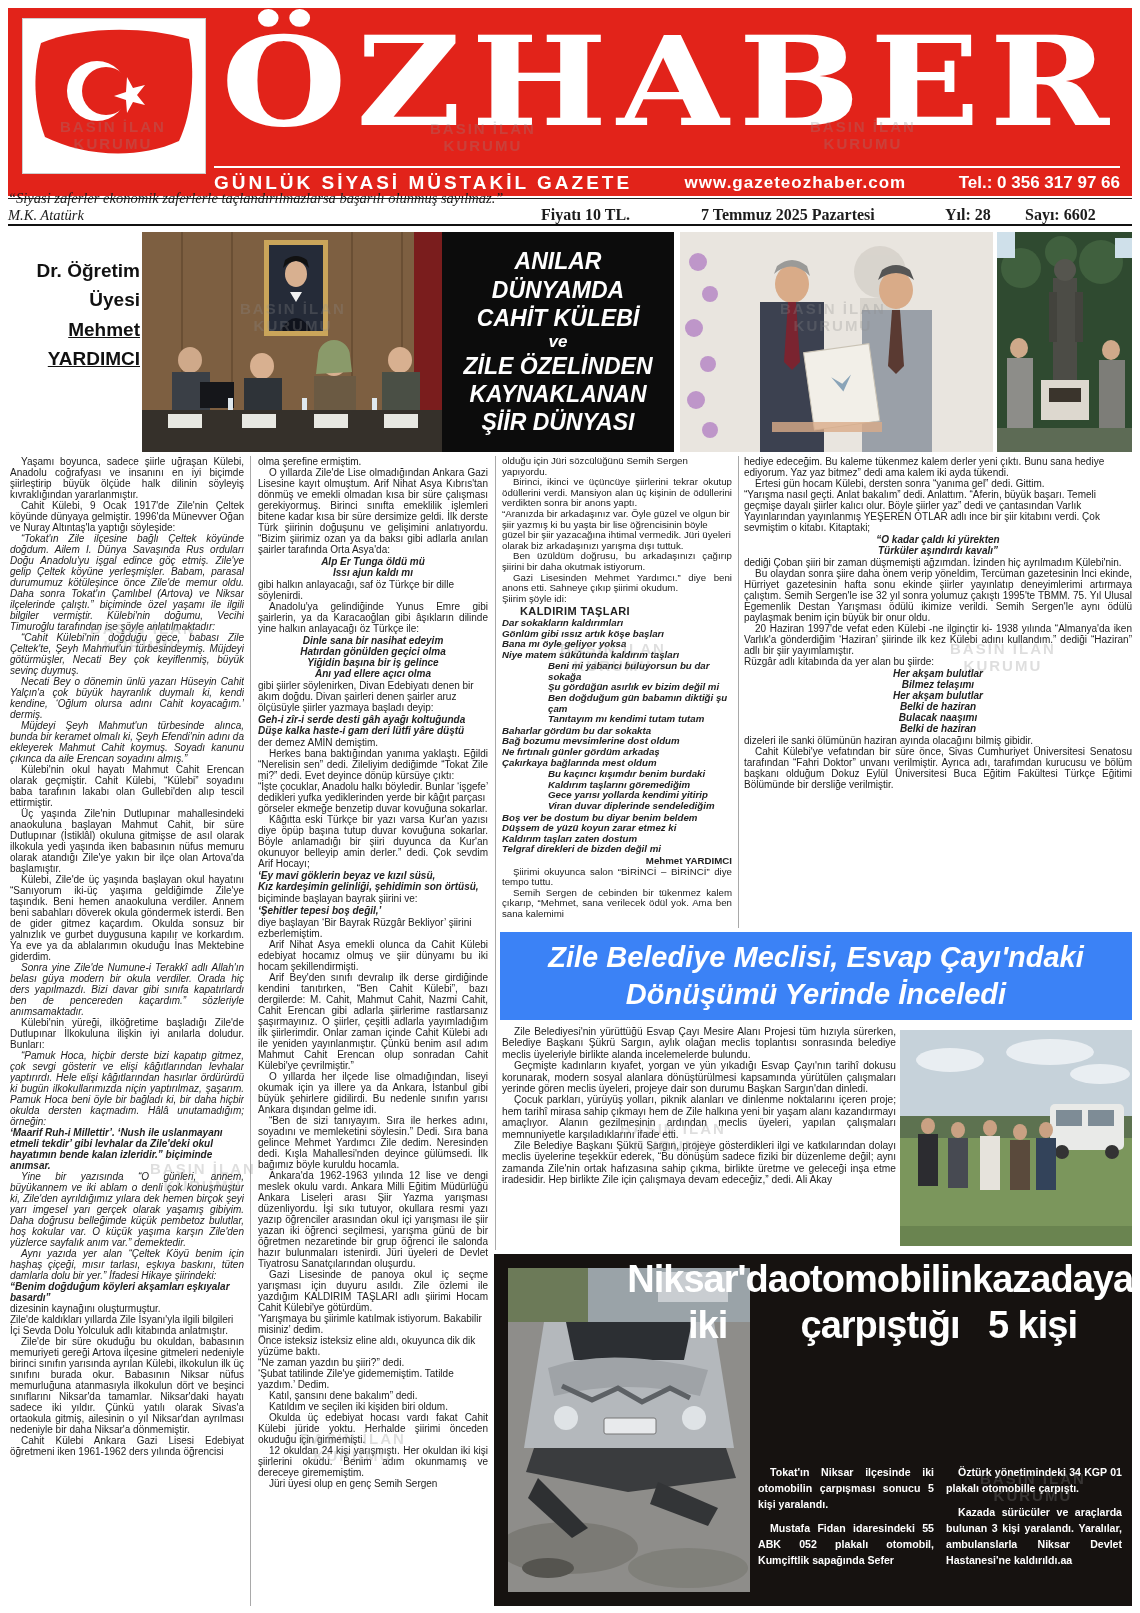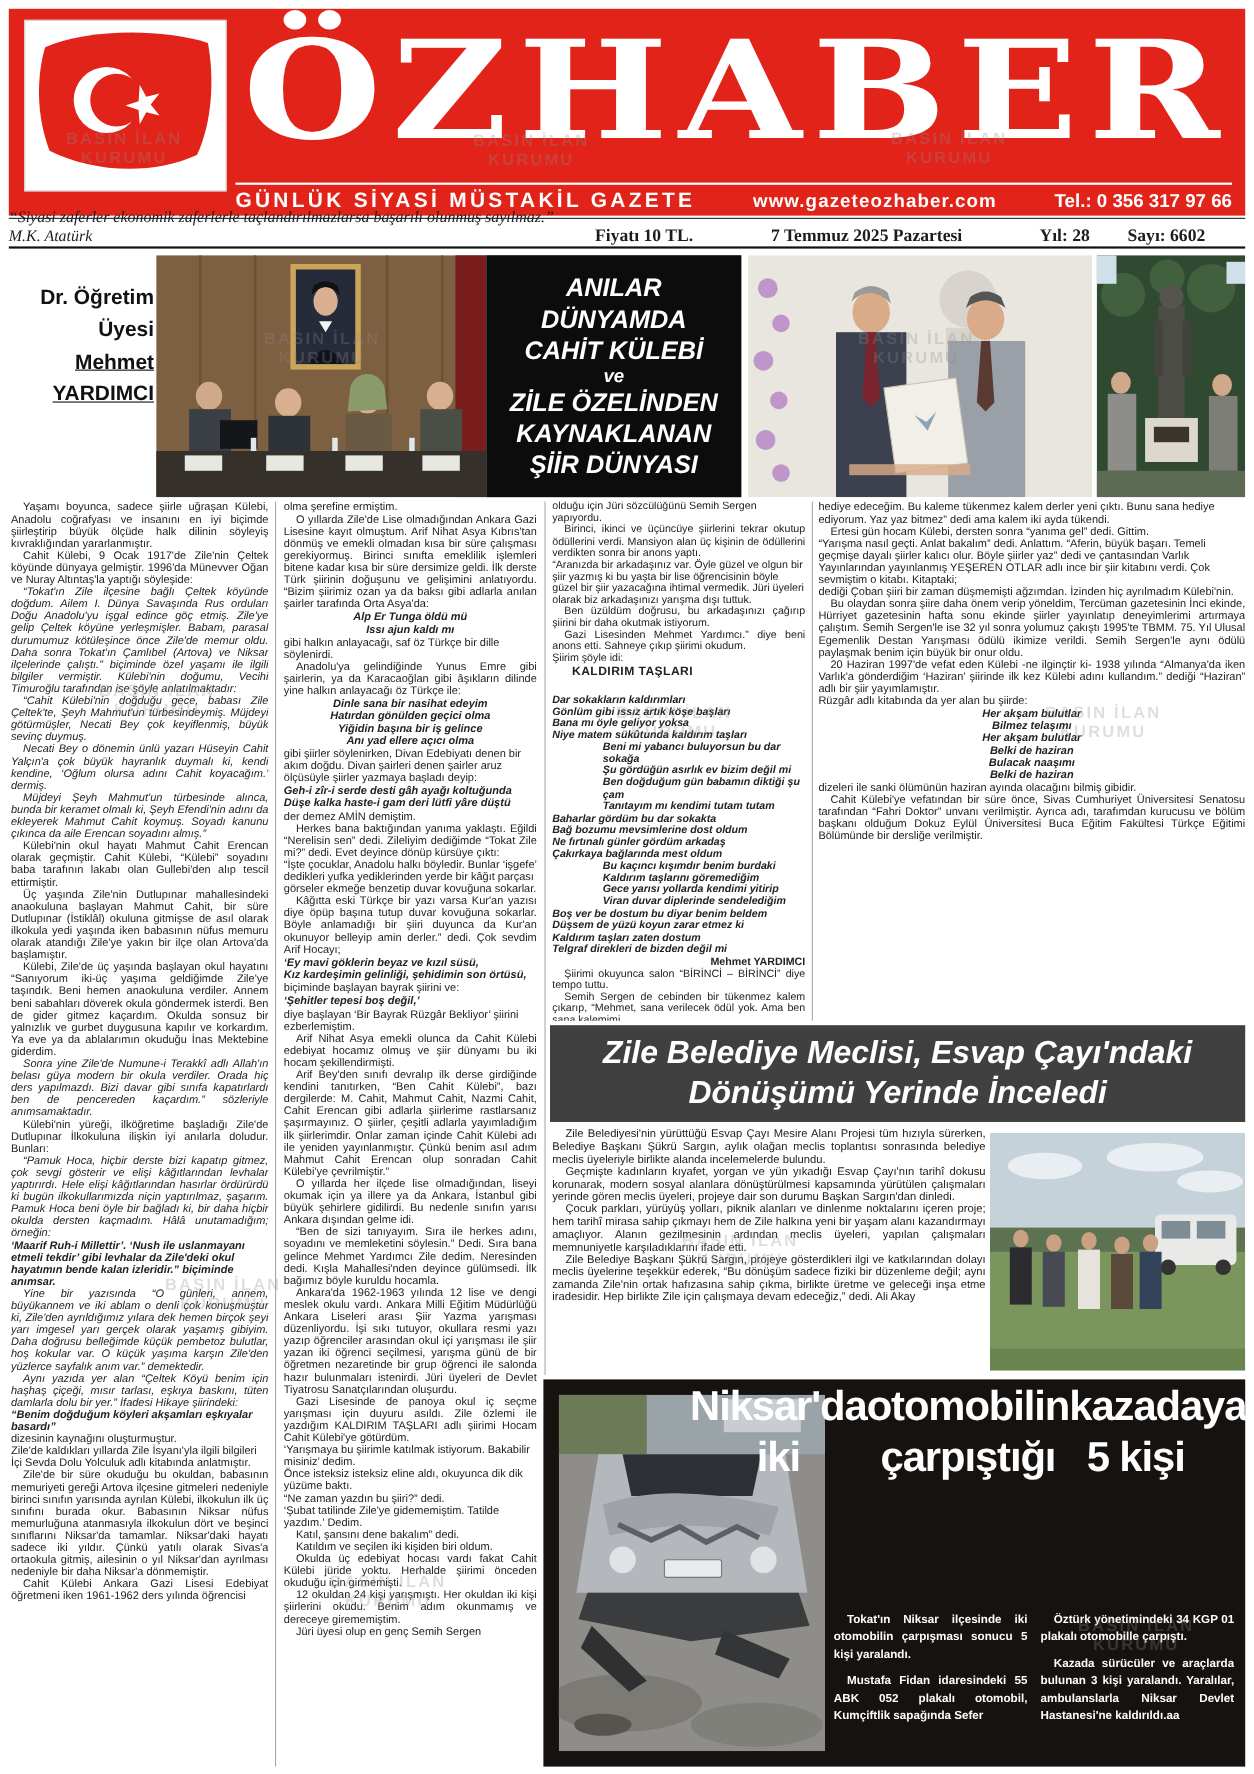--- a/index.html
+++ b/index.html
@@ -36,32 +36,32 @@
   .anilar .small{font-size:17px;}
   
   .bodycol{position:absolute;overflow:hidden;font-size:10px;line-height:11px;color:#222;}
   .bodycol p{margin:0;text-align:justify;text-indent:11px;}
   .bodycol .i{font-style:italic;}
   .bodycol .bi{font-style:italic;font-weight:bold;}
   .bodycol .fl{text-indent:0;text-align:left;}
   .bodycol .pc{white-space:pre-line;text-align:center;font-weight:bold;font-style:italic;text-indent:0;margin:1px 0;}
   .bodycol .pv{white-space:pre-line;font-weight:bold;font-style:italic;text-indent:0;text-align:left;margin:1px 0;}
   .bodycol .pvi{white-space:pre-line;font-weight:bold;font-style:italic;text-indent:0;text-align:left;padding-left:46px;margin:1px 0;}
-  .bodycol .ph{font-weight:bold;text-align:left;text-indent:18px;font-size:11px;letter-spacing:.4px;margin:2px 0 15px;}
+  .bodycol .ph{font-weight:bold;text-align:left;text-indent:18px;font-size:11px;letter-spacing:.4px;margin:2px 0 1px;}
   .bodycol .sign{text-align:right;font-weight:bold;text-indent:0;}
   .col1{left:10px;top:456px;width:234px;height:1150px;}
   .col2{left:258px;top:456px;width:230px;height:1150px;}
   .col3{left:502px;top:456px;width:230px;height:472px;line-height:10.6px;font-size:9.7px;}
   .col4{left:744px;top:456px;width:388px;height:472px;}
   .vsep{position:absolute;width:1px;background:#a9a9a9;}
   .sep1{left:250px;top:456px;height:1150px;}
   .sep2{left:495px;top:456px;height:794px;}
   .sep3{left:738px;top:456px;height:472px;}
   
-  .zile-head{position:absolute;left:500px;top:932px;width:632px;height:88px;background:#404040;color:#fff;
+  .zile-head{position:absolute;left:500px;top:932px;width:632px;height:88px;background:#3b82f6;color:#fff;
         display:flex;flex-direction:column;justify-content:center;text-align:center;
         font-weight:bold;font-style:italic;font-size:29px;line-height:1.28;}
   .zile-body{position:absolute;left:502px;top:1026px;width:394px;height:224px;overflow:hidden;
         font-size:10.2px;line-height:11.4px;}
   .zile-body p{margin:0;text-align:justify;text-indent:12px;}
   
   .niksar{position:absolute;left:494px;top:1254px;width:638px;height:352px;background:#161210;}
   .nik-head{position:absolute;left:258px;top:2px;width:374px;height:204px;color:#fff;text-align:center;
         font-weight:bold;font-size:38px;line-height:1.22;letter-spacing:-1px;
         display:flex;flex-direction:row;justify-content:center;}
@@ -303,20 +303,22 @@
 Kaldırım taşları zaten dostum
 Telgraf direkleri de bizden değil mi</p>
       <p class="sign">Mehmet YARDIMCI</p>
       <p>Şiirimi okuyunca salon “BİRİNCİ – BİRİNCİ” diye tempo tuttu.</p>
       <p>Semih Sergen de cebinden bir tükenmez kalem çıkarıp, “Mehmet, sana verilecek ödül yok. Ama ben sana kalemimi</p>
     </div>
   <div class="bodycol col4">
       <p class="fl">hediye edeceğim. Bu kaleme tükenmez kalem derler yeni çıktı. Bunu sana hediye ediyorum. Yaz yaz bitmez” dedi ama kalem iki ayda tükendi.</p>
       <p>Ertesi gün hocam Külebi, dersten sonra “yanıma gel” dedi. Gittim.</p>
       <p class="fl">“Yarışma nasıl geçti. Anlat bakalım” dedi. Anlattım. “Aferin, büyük başarı. Temeli geçmişe dayalı şiirler kalıcı olur. Böyle şiirler yaz” dedi ve çantasından Varlık Yayınlarından yayınlanmış YEŞEREN OTLAR adlı ince bir şiir kitabını verdi. Çok sevmiştim o kitabı. Kitaptaki;</p>
+      <p class="pc">“O kadar çaldı ki yürekten
+Türküler aşındırdı kavalı”</p>
       <p class="fl">dediği Çoban şiiri bir zaman düşmemişti ağzımdan. İzinden hiç ayrılmadım Külebi'nin.</p>
       <p>Bu olaydan sonra şiire daha önem verip yöneldim, Tercüman gazetesinin İnci ekinde, Hürriyet gazetesinin hafta sonu ekinde şiirler yayınlatıp deneyimlerimi artırmaya çalıştım. Semih Sergen'le ise 32 yıl sonra yolumuz çakıştı 1995'te TBMM. 75. Yıl Ulusal Egemenlik Destan Yarışması ödülü ikimize verildi. Semih Sergen'le aynı ödülü paylaşmak benim için büyük bir onur oldu.</p>
       <p>20 Haziran 1997'de vefat eden Külebi -ne ilginçtir ki- 1938 yılında “Almanya'da iken Varlık'a gönderdiğim ‘Haziran’ şiirinde ilk kez Külebi adını kullandım.” dediği “Haziran” adlı bir şiir yayımlamıştır.</p>
       <p class="fl">Rüzgâr adlı kitabında da yer alan bu şiirde:</p>
       <p class="pc">Her akşam bulutlar
 Bilmez telaşımı
 Her akşam bulutlar
 Belki de haziran
 Bulacak naaşımı
 Belki de haziran</p>

